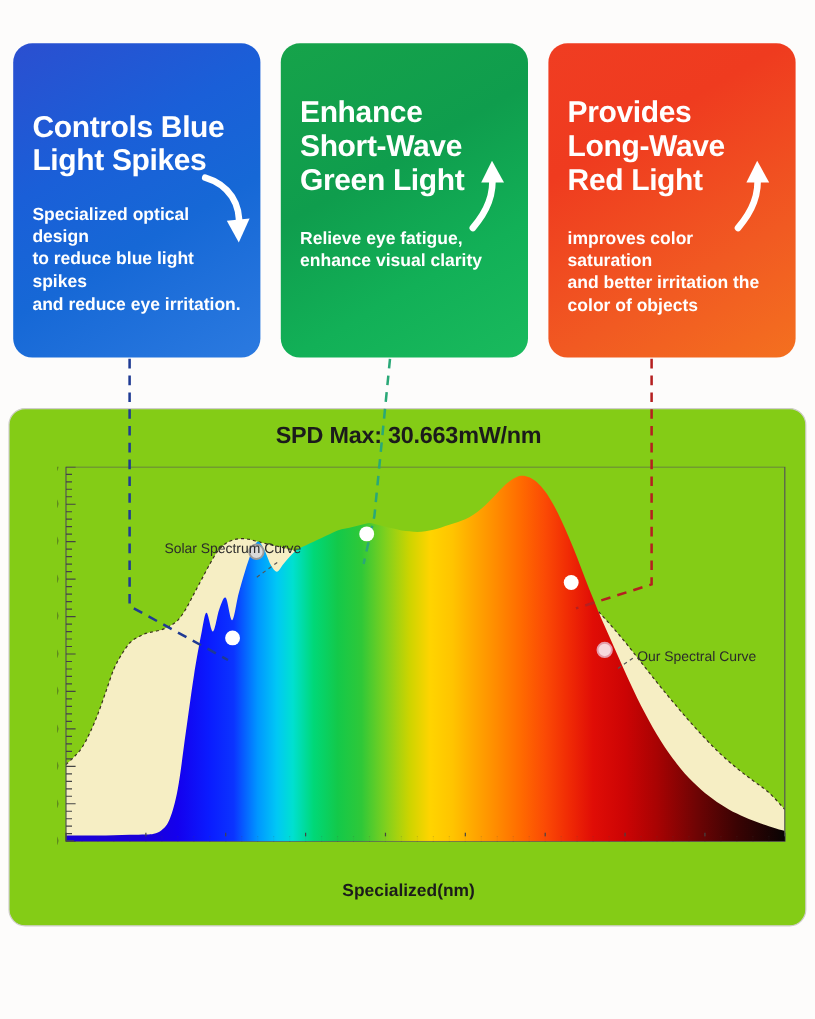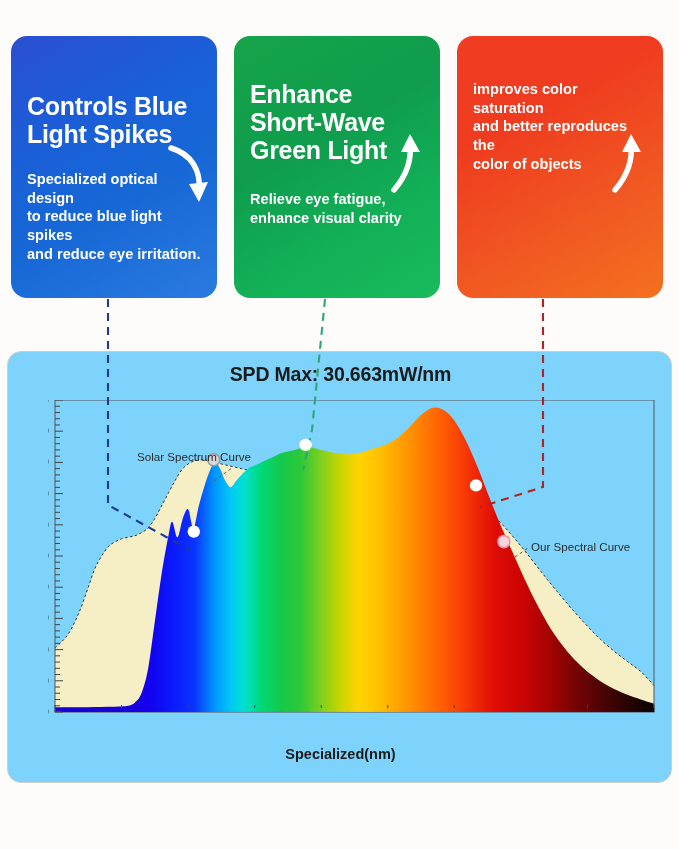--- a/index.html
+++ b/index.html
@@ -59,23 +59,23 @@
     position: absolute;
     width: 48px; height: 62px;
   }
   .card-blue  .card-arrow { right: 8px;  top: 108px; }
   .card-green .card-arrow { right: 10px; top: 96px; }
   .card-red   .card-arrow { right: 12px; top: 96px; }
 
   
   #chart-panel {
     position: absolute;
-    left: 7px; top: 351px;
+    left: 7px; top: 340px;
     width: 665px; height: 432px;
-    background: #7dd3fc;
+    background: #84cc16;
     border: 1px solid #cfcdca;
     border-radius: 14px;
   }
   #chart-title {
     position: absolute;
     left: 0; top: 11px;
     width: 665px;
     text-align: center;
     font-size: 19.5px;
     font-weight: bold;
@@ -137,22 +137,25 @@
     <div class="card-desc">Specialized optical design
 to reduce blue light spikes
 and reduce eye irritation.</div>
     <svg class="card-arrow" viewBox="0 0 48 62">
       <path d="M10 4 C 30 10, 40 26, 38 46" stroke="#ffffff" stroke-width="5.5" fill="none" stroke-linecap="round"></path>
       <path d="M28 40 L 38 58 L 47 38 Z" fill="#ffffff"></path>
     </svg>
   </div>
 
   <div class="card card-red">
+    <div class="card-title">Provides
+Long-Wave
+Red Light</div>
     <div class="card-desc">improves color saturation
-and better reproduces the
+and better irritation the
 color of objects</div>
     <svg class="card-arrow" viewBox="0 0 48 62">
       <path d="M12 58 C 24 44, 30 30, 28 12" stroke="#ffffff" stroke-width="5.5" fill="none" stroke-linecap="round"></path>
       <path d="M19 20 L 28 2 L 38 20 Z" fill="#ffffff"></path>
     </svg>
   </div>
 </div>
 
 <div id="chart-panel">
   <div id="chart-title">SPD Max: 30.663mW/nm</div>

